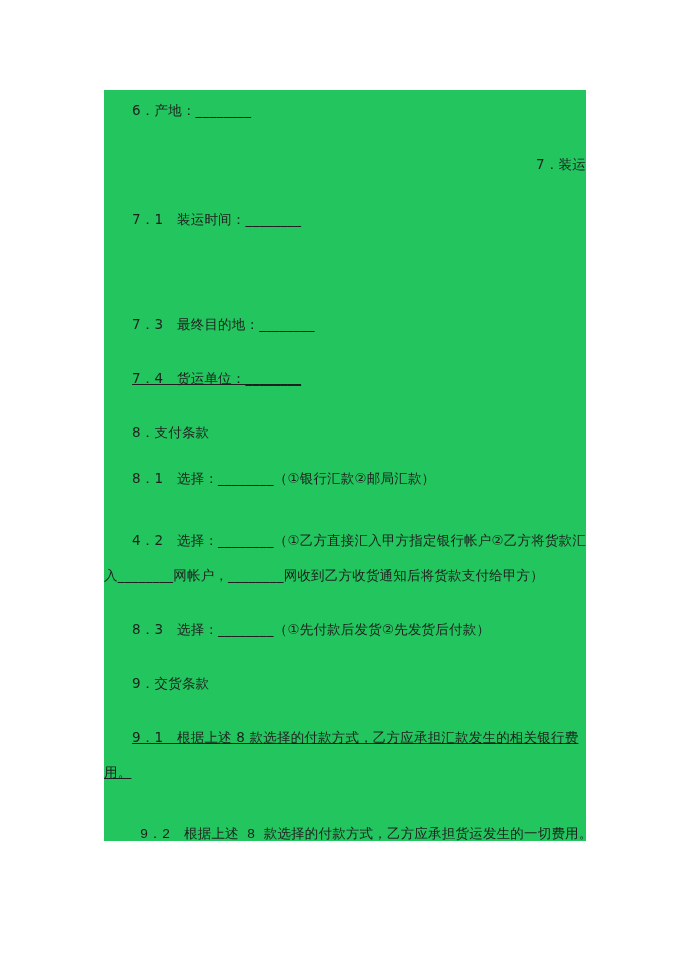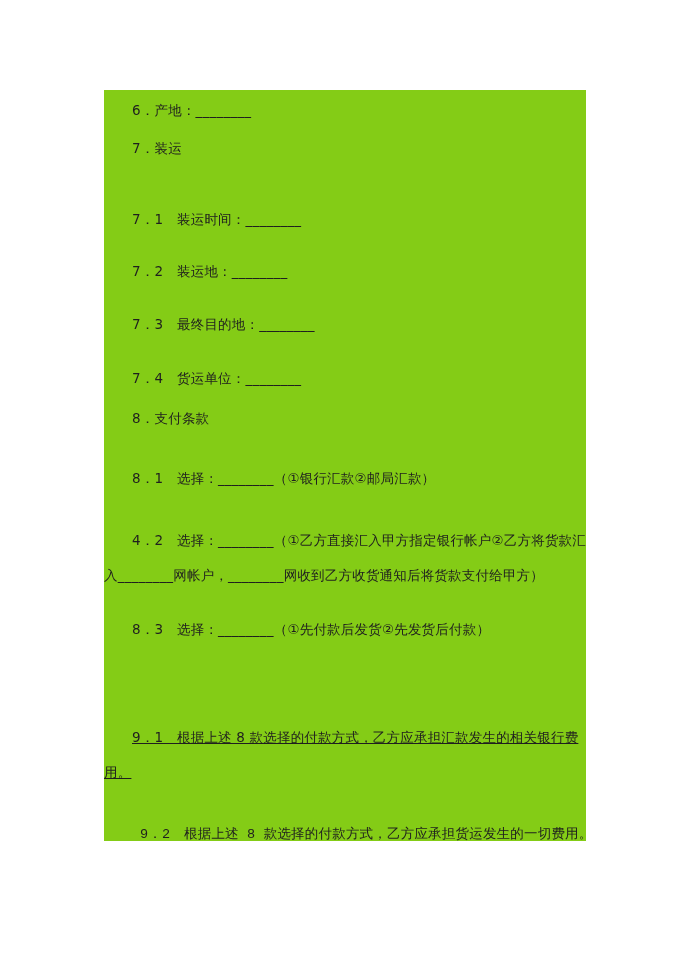--- a/index.html
+++ b/index.html
@@ -14,43 +14,43 @@
       overflow: hidden;
       font-family: "DejaVu Sans", "Liberation Sans", sans-serif;
       color: #1f1f1f;
     }
     .doc-box {
       position: absolute;
       left: 104px;
       top: 90px;
       width: 482px;
       height: 751px;
-      background: #84cc16;
+      background: #22c55e;
     }
     .para {
       position: absolute;
       left: 0;
       width: 482px;
       font-size: 13.5px;
       line-height: 35px;
       text-indent: 28px;
       white-space: normal;
       word-break: break-all;
       letter-spacing: 0.2px;
     }
   </style>
 </head>
 <body>
 
 <div class="doc-box">
   <p class="para" style="top:3px;margin:0;">6．产地：________</p>
-  <p class="para" style="top:41px;margin:0;">7．装运</p>
+  <p class="para" style="top:57px;margin:0;text-align:right;">7．装运</p>
   <p class="para" style="top:112px;margin:0;">7．1　装运时间：________</p>
-  <p class="para" style="top:164px;margin:0;">7．2　装运地：________</p>
   <p class="para" style="top:217px;margin:0;">7．3　最终目的地：________</p>
-  <p class="para" style="top:271px;margin:0;">7．4　货运单位：________</p>
-  <p class="para" style="top:311px;margin:0;">8．支付条款</p>
+  <p class="para" style="top:271px;margin:0;text-decoration:underline;">7．4　货运单位：________</p>
+  <p class="para" style="top:325px;margin:0;">8．支付条款</p>
   <p class="para" style="top:371px;margin:0;">8．1　选择：________（①银行汇款②邮局汇款）</p>
   <p class="para" style="top:433px;margin:0;">4．2　选择：________（①乙方直接汇入甲方指定银行帐户②乙方将货款汇入________网帐户，________网收到乙方收货通知后将货款支付给甲方）</p>
   <p class="para" style="top:522px;margin:0;">8．3　选择：________（①先付款后发货②先发货后付款）</p>
+  <p class="para" style="top:576px;margin:0;">9．交货条款</p>
   <p class="para" style="top:630px;margin:0;text-decoration:underline;">9．1　根据上述 8 款选择的付款方式，乙方应承担汇款发生的相关银行费用。</p>
   <p class="para" style="top:719px;margin:8px;font-family:Liberation Mono, monospace;">9．2　根据上述 8 款选择的付款方式，乙方应承担货运发生的一切费用。</p>
 </div>
 
 </body></html>

